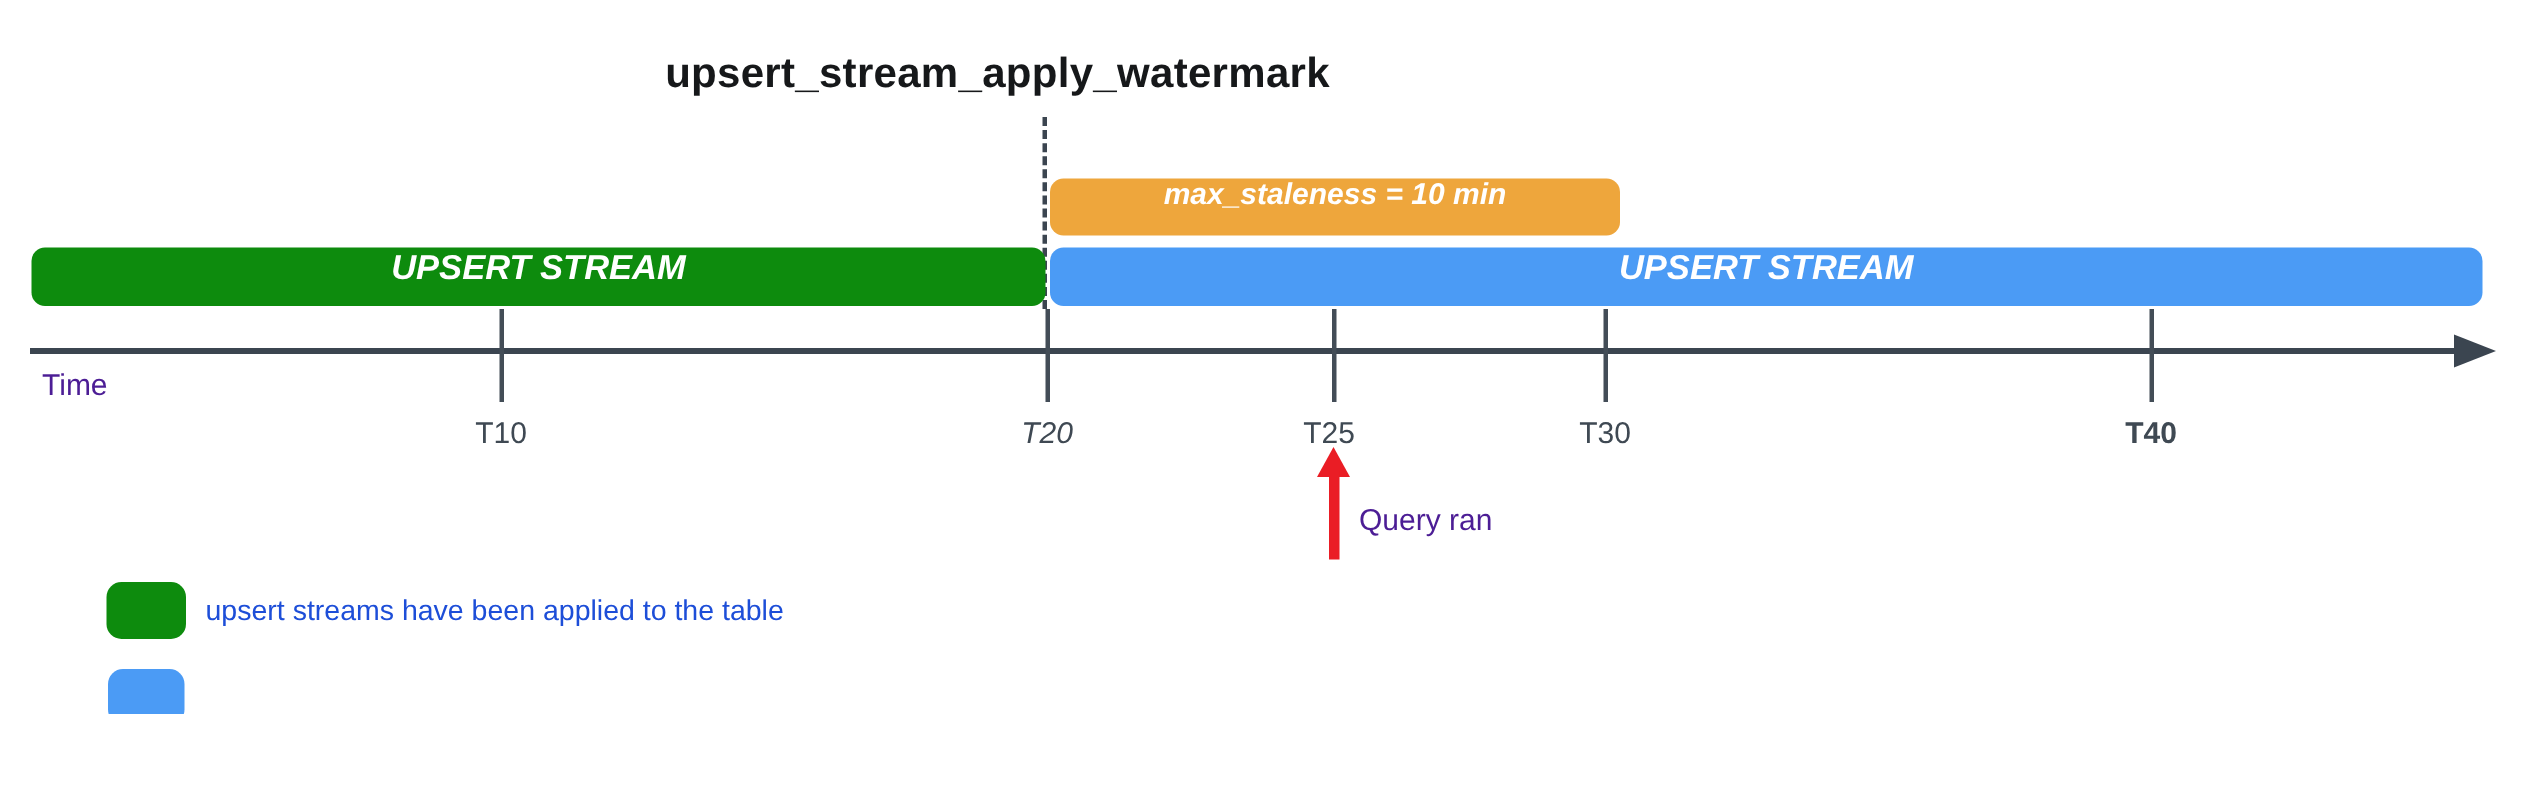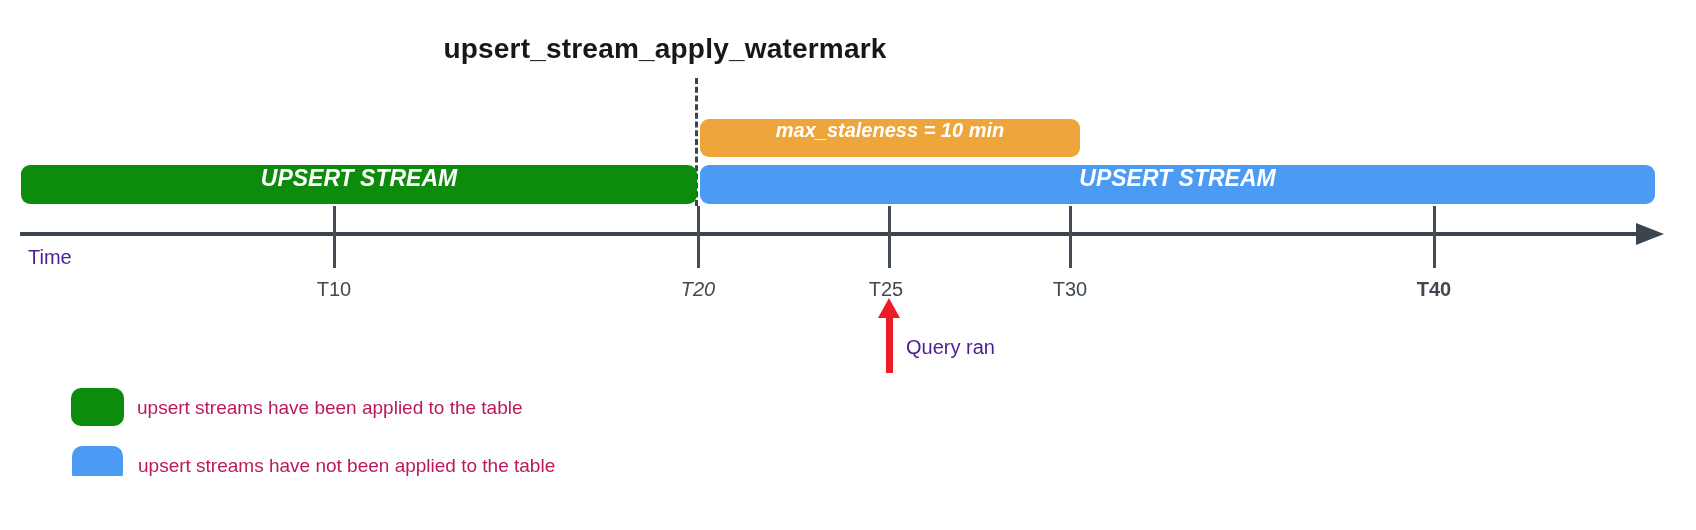--- a/index.html
+++ b/index.html
@@ -51,21 +51,21 @@
   .query-arrow-head {
     left: 878px; top: 298px; width: 0; height: 0;
     border-left: 11px solid transparent; border-right: 11px solid transparent;
     border-bottom: 20px solid #ea1d25;
   }
   .query-label { left: 906px; top: 336px; font-size: 20px; color: #4c1d95; white-space: nowrap; }
 
   .legend-swatch { border-radius: 10px; }
   .legend-swatch-applied     { left: 71px; top: 388px; width: 53px; height: 38px; background: #0d8b0d; }
   .legend-swatch-not-applied { left: 72px; top: 446px; width: 51px; height: 37px; background: #4b9bf5; }
-  .legend-text { font-size: 19px; color: #be185d; white-space: nowrap; }
+  .legend-text { font-size: 19px; color: #1d4ed8; white-space: nowrap; }
   .legend-text-applied     { left: 137px; top: 397px; }
   .legend-text-not-applied { left: 138px; top: 455px; }
 </style>
 </head>
 <body>
 
 <div class="canvas">
 
   <div class="abs diagram-title">upsert_stream_apply_watermark</div>
 
@@ -100,15 +100,14 @@
   <div class="abs tick-label" style="left: 1434px; font-weight: bold;">T40</div>
 
   <div class="abs query-arrow-head"></div>
   <div class="abs query-arrow-shaft"></div>
   <div class="abs query-label">Query ran</div>
 
   <div class="abs legend-swatch legend-swatch-applied"></div>
   <div class="abs legend-text legend-text-applied">upsert streams have been applied to the table</div>
 
   <div class="abs legend-swatch legend-swatch-not-applied"></div>
-  <div class="abs legend-text legend-text-not-applied">upsert streams have not been applied to the table</div>
 
 </div>
 
 </body></html>

